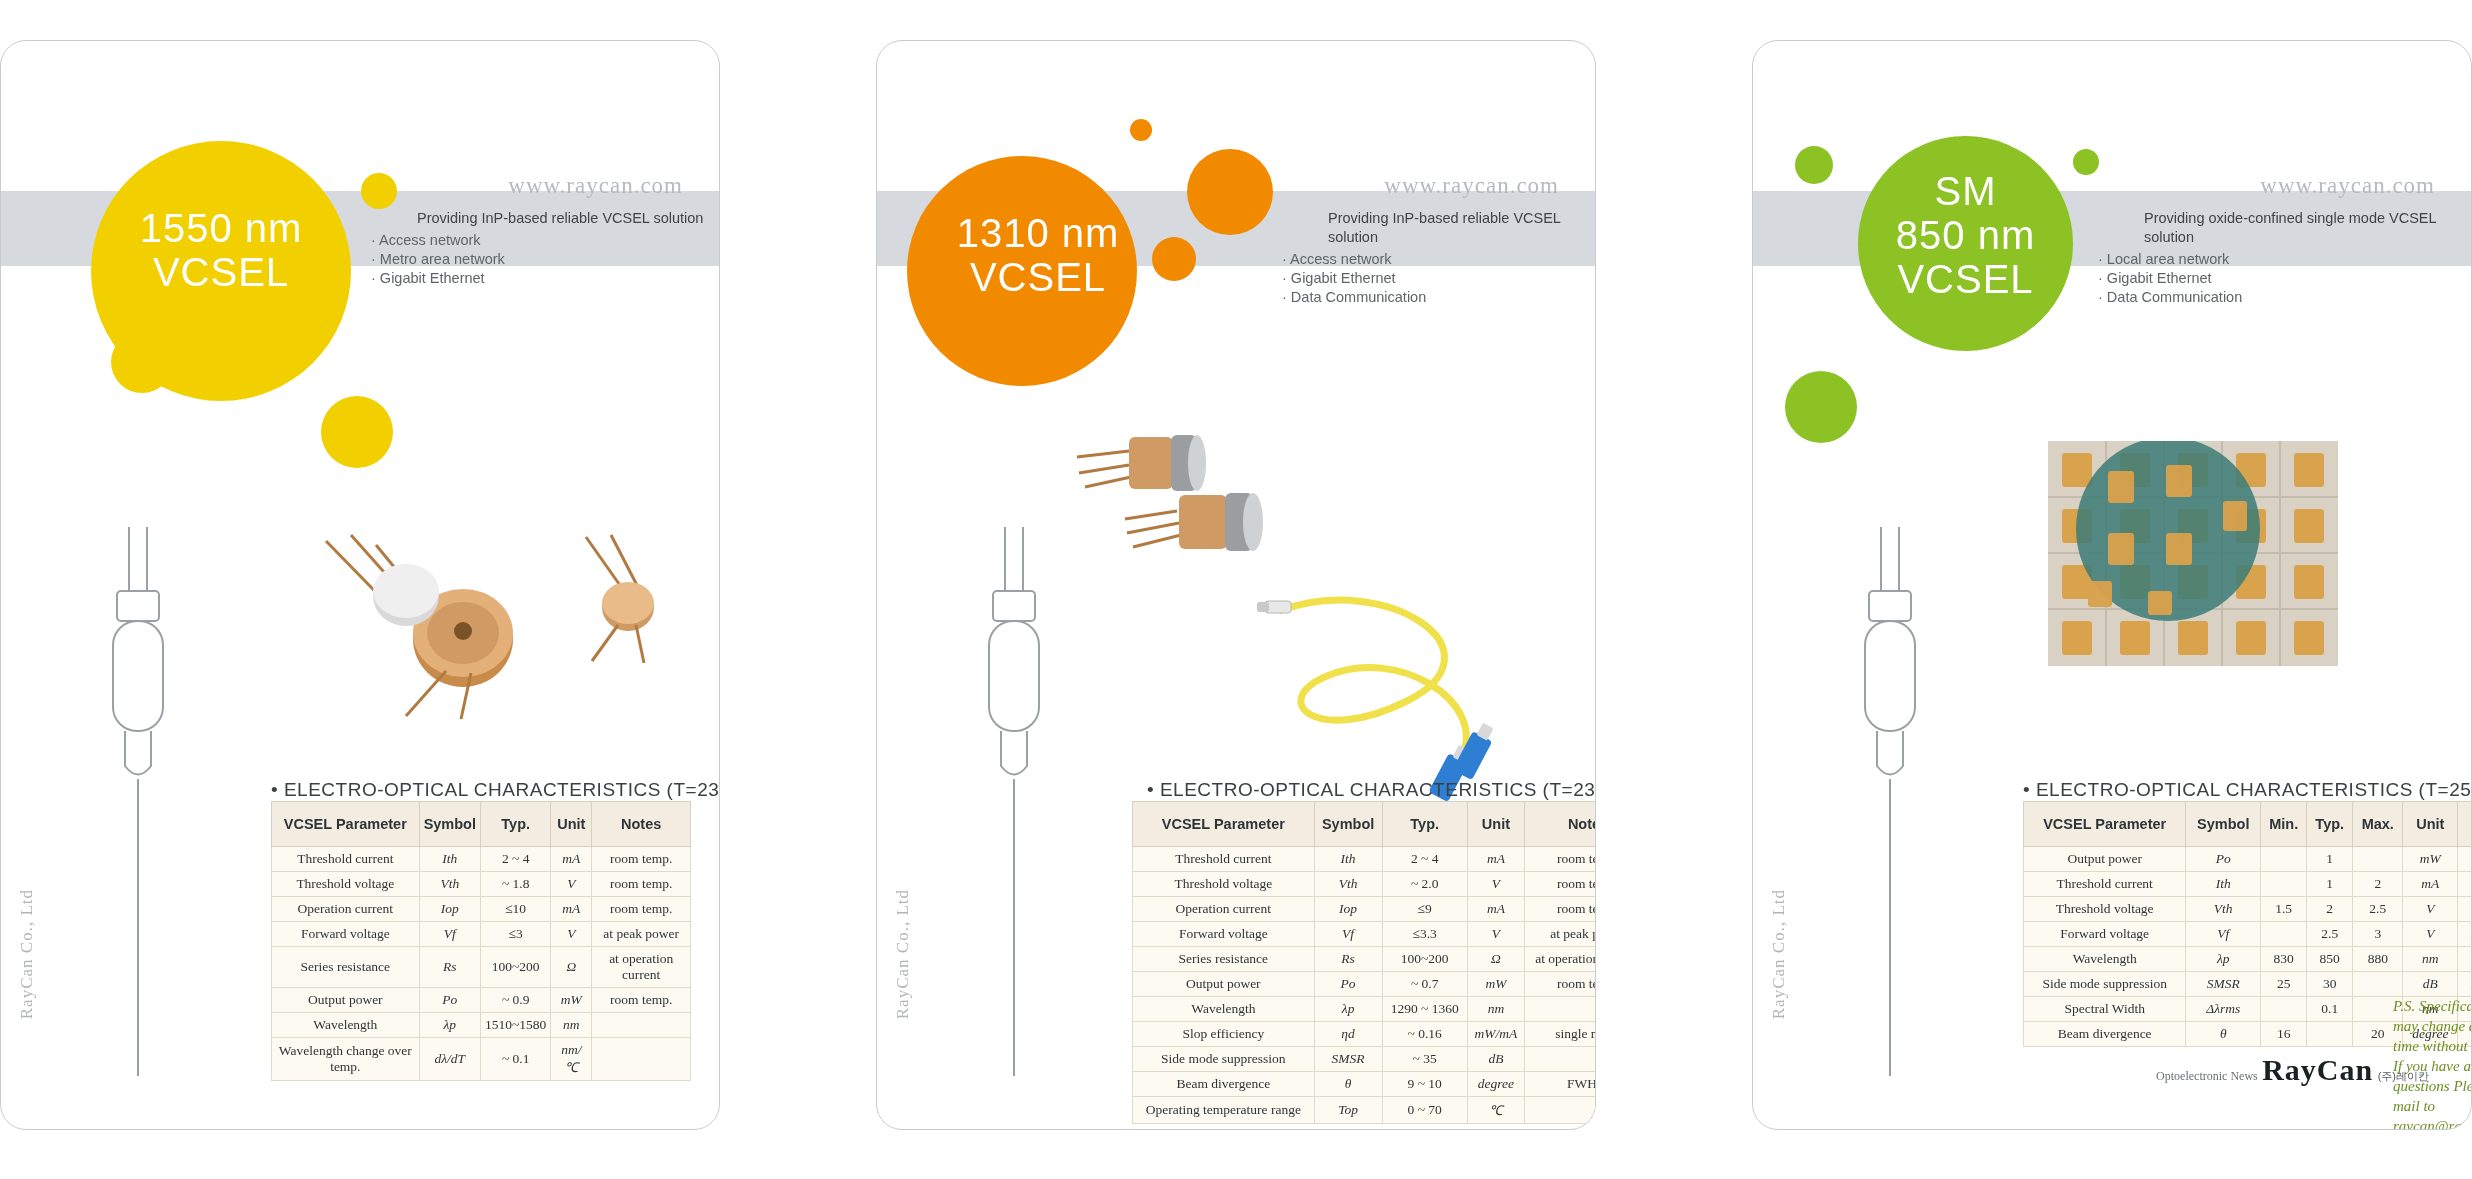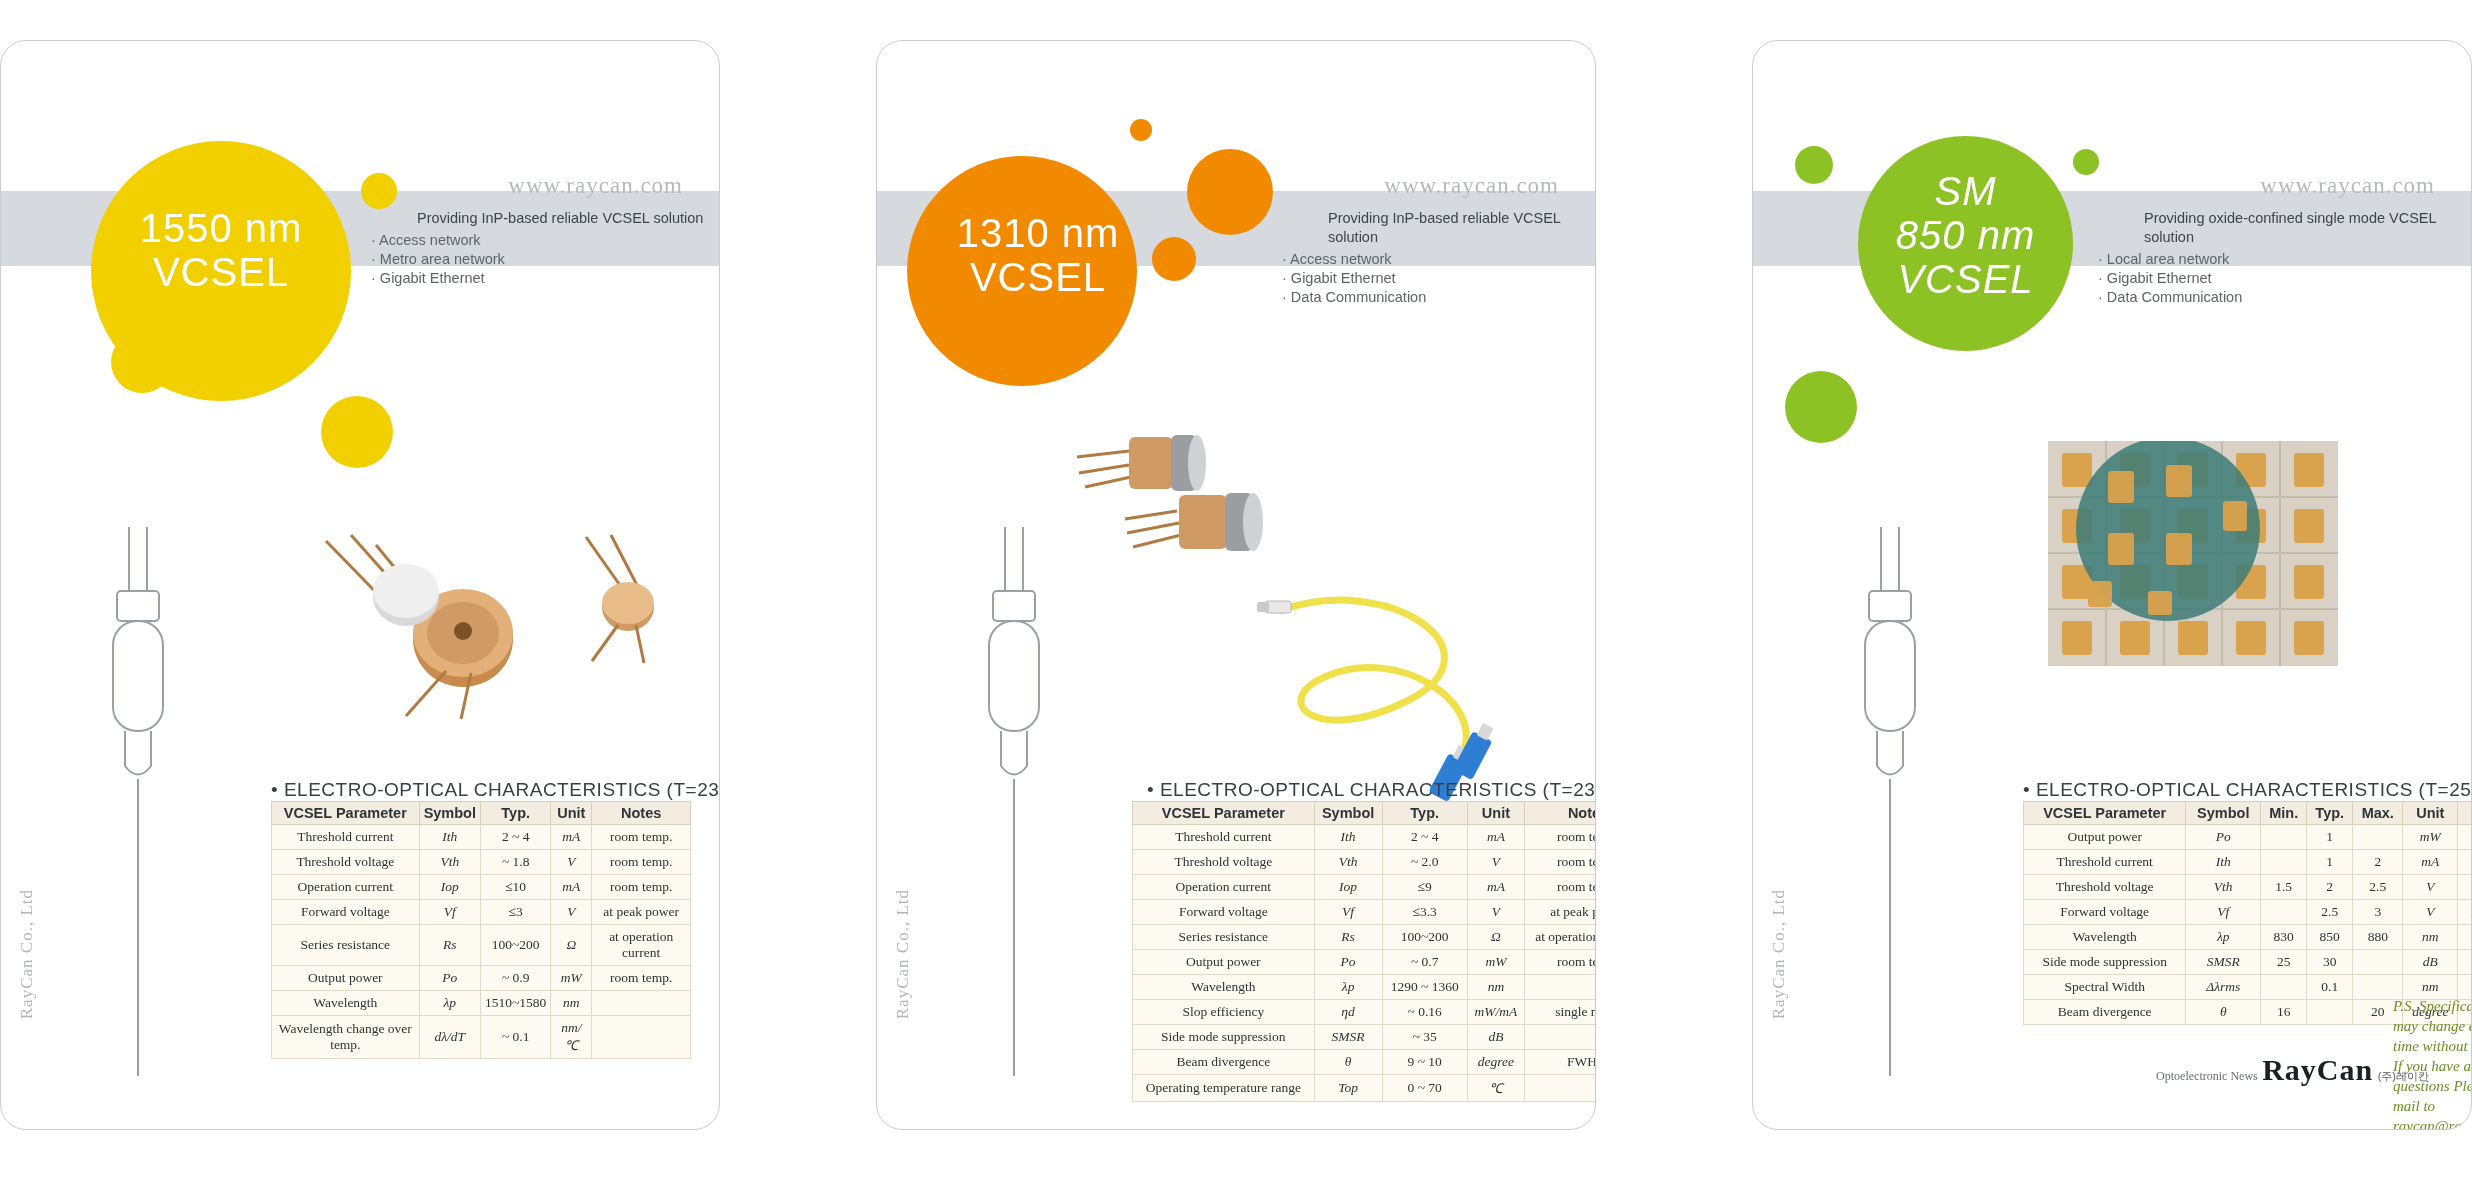--- a/index.html
+++ b/index.html
@@ -10,21 +10,21 @@
   .brandurl{position:absolute;right:36px;top:132px;font-family:"Liberation Serif",serif;font-size:23px;color:#b7babd;letter-spacing:1px;}
   .circle{position:absolute;border-radius:50%;}
   .titlebox{position:absolute;left:90px;top:150px;width:260px;text-align:center;}
   .titlebox .t1,.titlebox .t2,.titlebox .t3{font-family:"Liberation Sans",sans-serif;font-size:40px;color:#ffffff;line-height:44px;letter-spacing:1px;}
   .desc{position:absolute;left:370px;top:168px;color:#5e6468;font-size:14.5px;line-height:19px;}
   .desc .dhead{color:#3f4447;font-size:14.5px;margin-bottom:3px;margin-left:46px;}
   .sidetext{position:absolute;left:16px;bottom:110px;writing-mode:vertical-rl;transform:rotate(180deg);font-family:"Liberation Serif",serif;font-size:17px;color:#b1b5b8;letter-spacing:1px;}
   .probe{position:absolute;left:92px;top:480px;}
   .sectitle{position:absolute;left:270px;top:735px;font-size:19px;color:#3b4043;letter-spacing:.5px;white-space:nowrap;}
   table.spec{position:absolute;left:270px;top:760px;border-collapse:collapse;font-family:"Liberation Serif",serif;}
-  table.spec th{background:#f3ece0;border:1px solid #d9cfbd;font-size:14.5px;color:#2f3437;font-weight:bold;padding:3px 4px;font-family:"Liberation Sans",sans-serif;}
+  table.spec th{background:#f3ece0;border:1px solid #d9cfbd;font-size:14.5px;color:#2f3437;font-weight:bold;padding:14px 4px;font-family:"Liberation Sans",sans-serif;}
   table.spec td{background:#fdfaf2;border:1px solid #e2dac9;font-size:13.5px;color:#2f3437;padding:4px 4px;text-align:center;}
   .it{font-style:italic;}
   .ps{position:absolute;left:1030px;top:952px;font-family:"Liberation Serif",serif;font-style:italic;font-size:15px;color:#6d8f22;line-height:20px;}
   .logo{position:absolute;right:42px;bottom:42px;text-align:right;}
   .logo .small{font-size:12px;color:#6a6f72;font-family:"Liberation Serif",serif;}
   .logo .big{font-family:"Liberation Serif",serif;font-size:30px;color:#1b2022;font-weight:bold;letter-spacing:1px;}
   .logo .kr{font-size:11px;color:#555a5d;}
   .photo{position:absolute;}
   .nowrap{white-space:nowrap;}
 </style>
@@ -328,21 +328,21 @@
 
   <div class="card">
     <div class="band"></div>
     <div class="brandurl">www.raycan.com</div>
 
     <div class="circle" style="left:105px;top:95px;width:215px;height:215px;background:#8cc224;"></div>
     <div class="circle" style="left:42px;top:105px;width:38px;height:38px;background:#8cc224;"></div>
     <div class="circle" style="left:320px;top:108px;width:26px;height:26px;background:#8cc224;"></div>
     <div class="circle" style="left:32px;top:330px;width:72px;height:72px;background:#8cc224;"></div>
 
-    <div class="titlebox" style="left:105px;top:128px;width:215px;font-style:italic;">
+    <div class="titlebox" style="left:105px;top:128px;width:215px;">
       <div class="t1">SM</div>
       <div class="t2">850 nm</div>
       <div class="t3">VCSEL</div>
     </div>
 
     <div class="desc" style="left:345px;">
       <div class="dhead">Providing oxide-confined single mode VCSEL solution</div>
       <div>· Local area network</div>
       <div>· Gigabit Ethernet</div>
       <div>· Data Communication</div>

